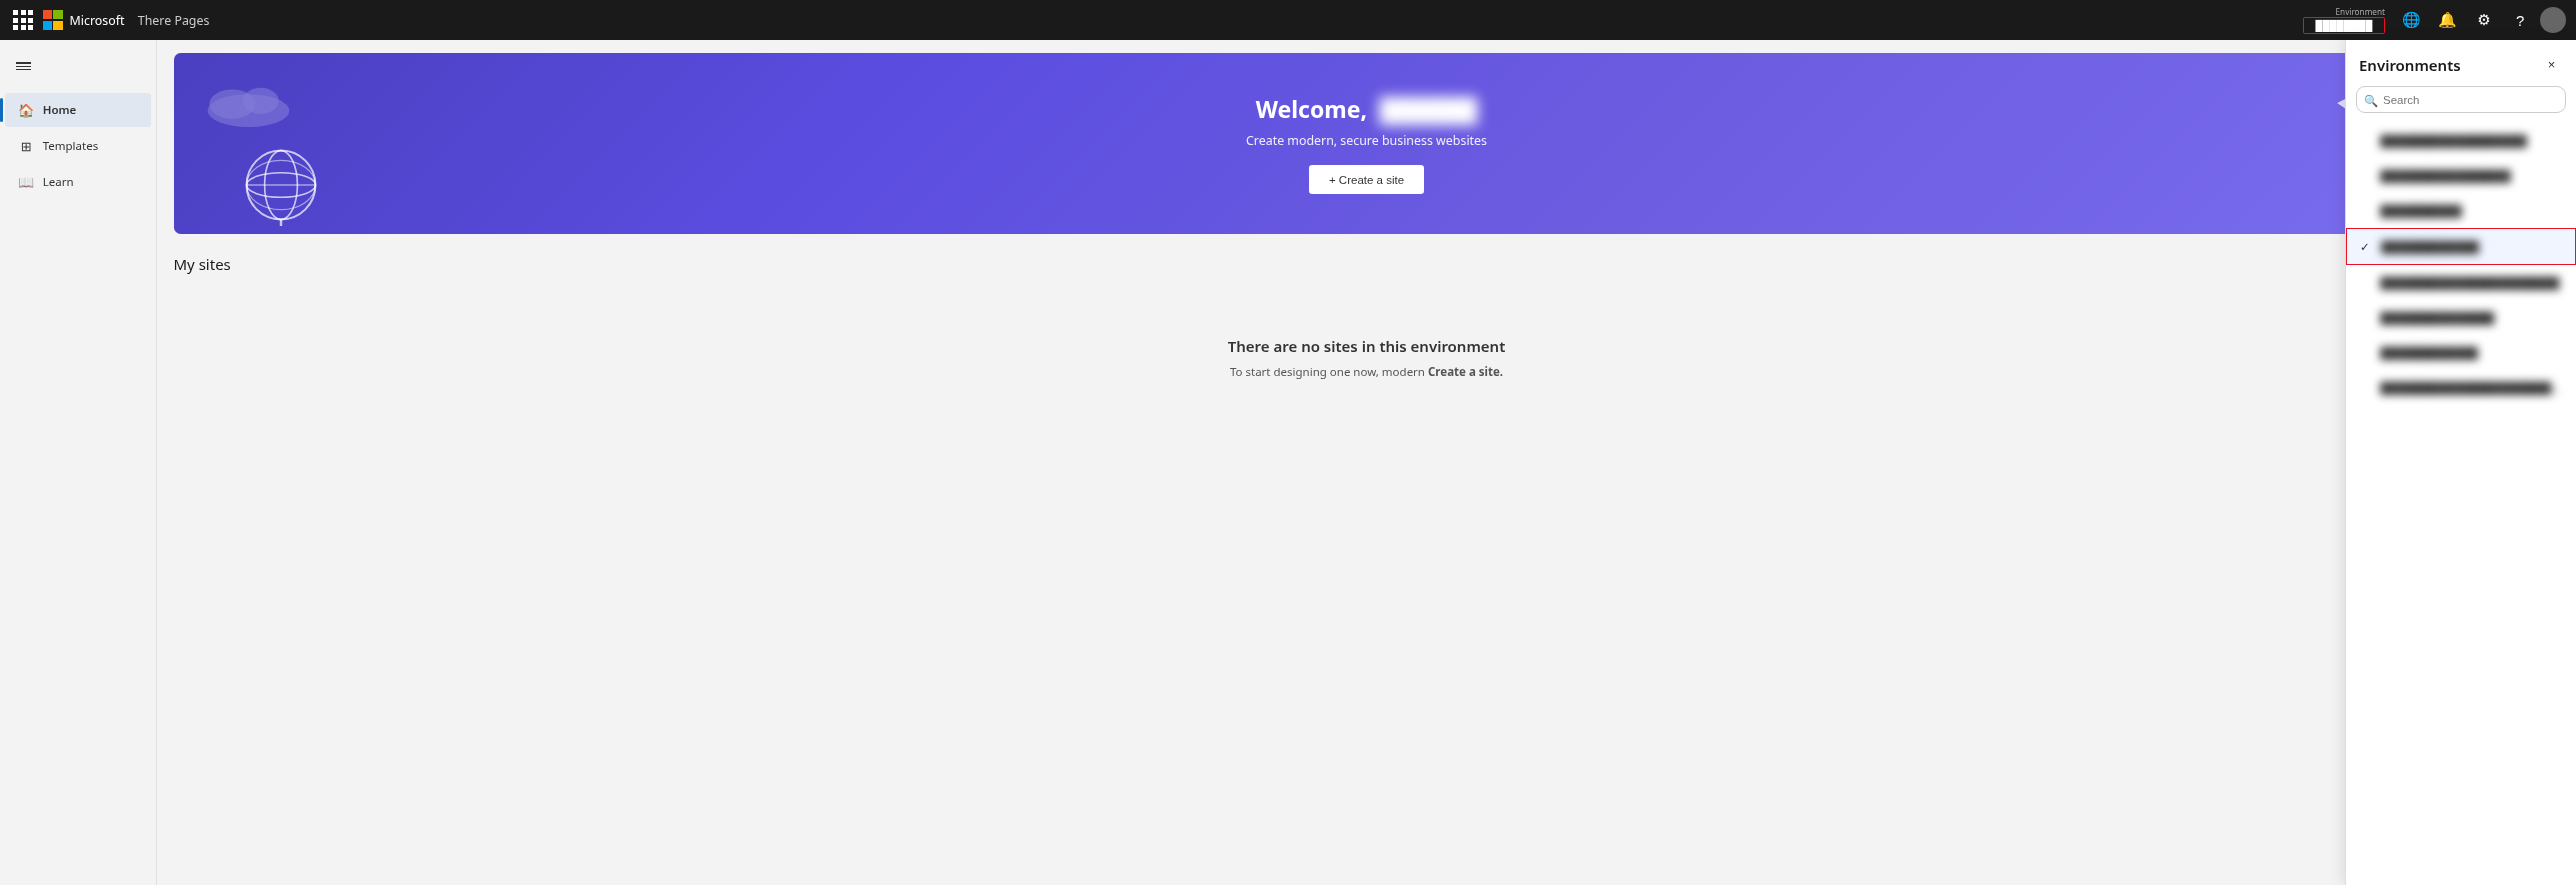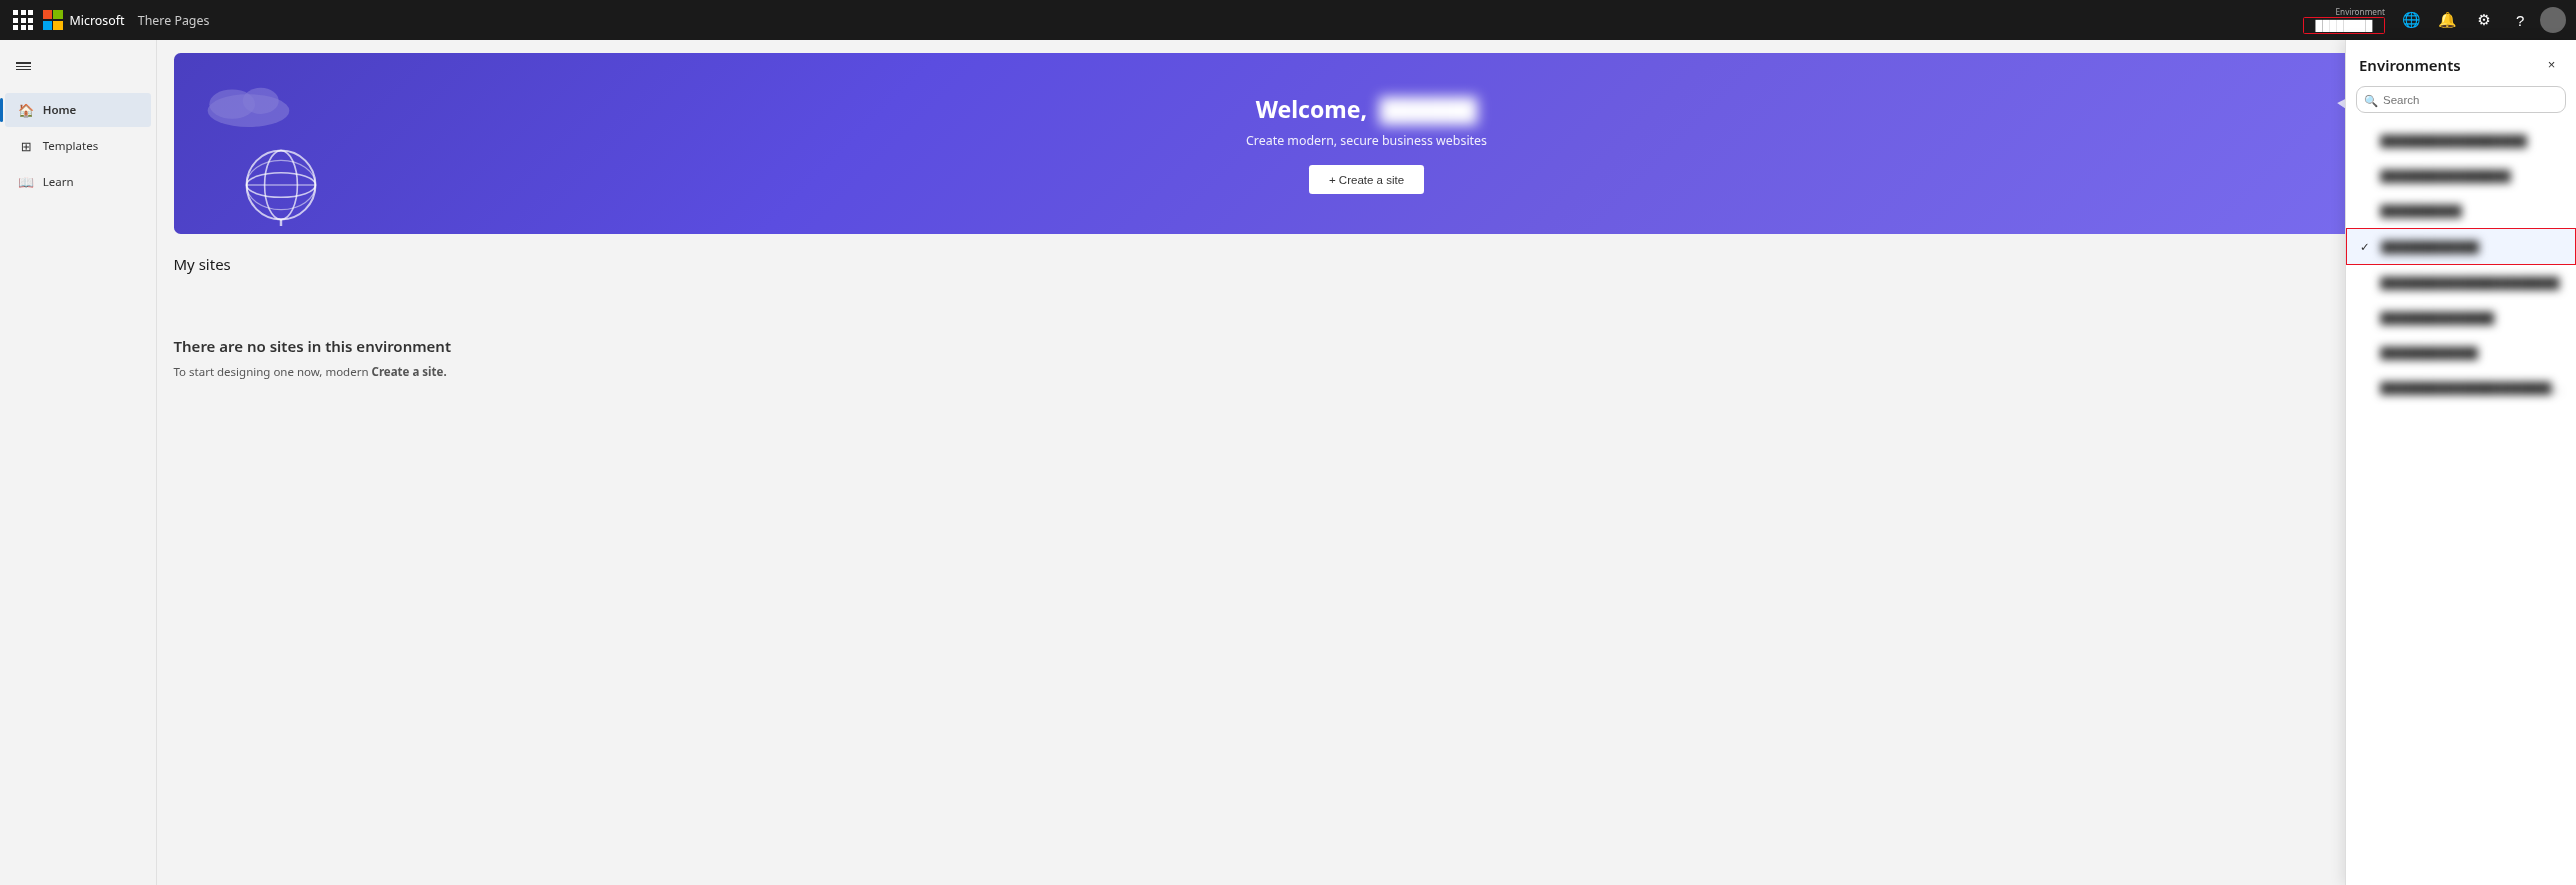--- a/index.html
+++ b/index.html
@@ -277,21 +277,21 @@
     
     .section-title {
       font-size: 15px;
       font-weight: 400;
       color: #1a1a1a;
       margin: 20px 16.5px 13px 16.5px;
     }
     .empty-state {
       display: flex;
       flex-direction: column;
-      align-items: flex-start;
+      align-items: center;
       justify-content: center;
       padding: 49px 16.5px;
       color: #333;
     }
     .empty-title {
       font-size: 15px;
       font-weight: 600;
       margin-bottom: 8.2px;
     }
     .empty-subtitle {

